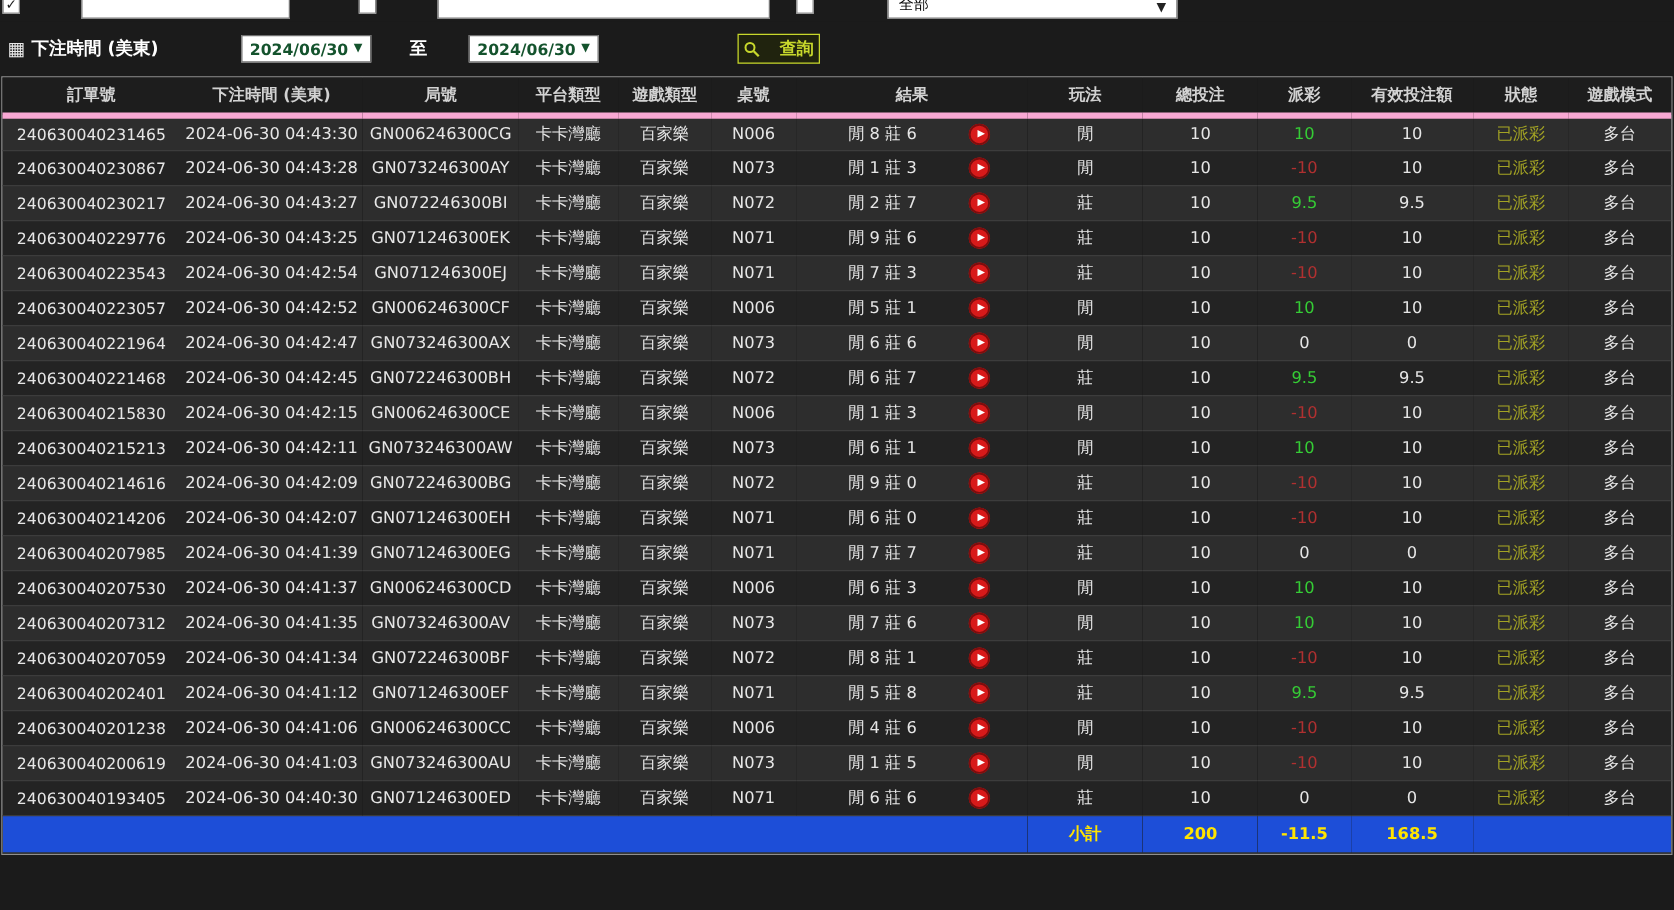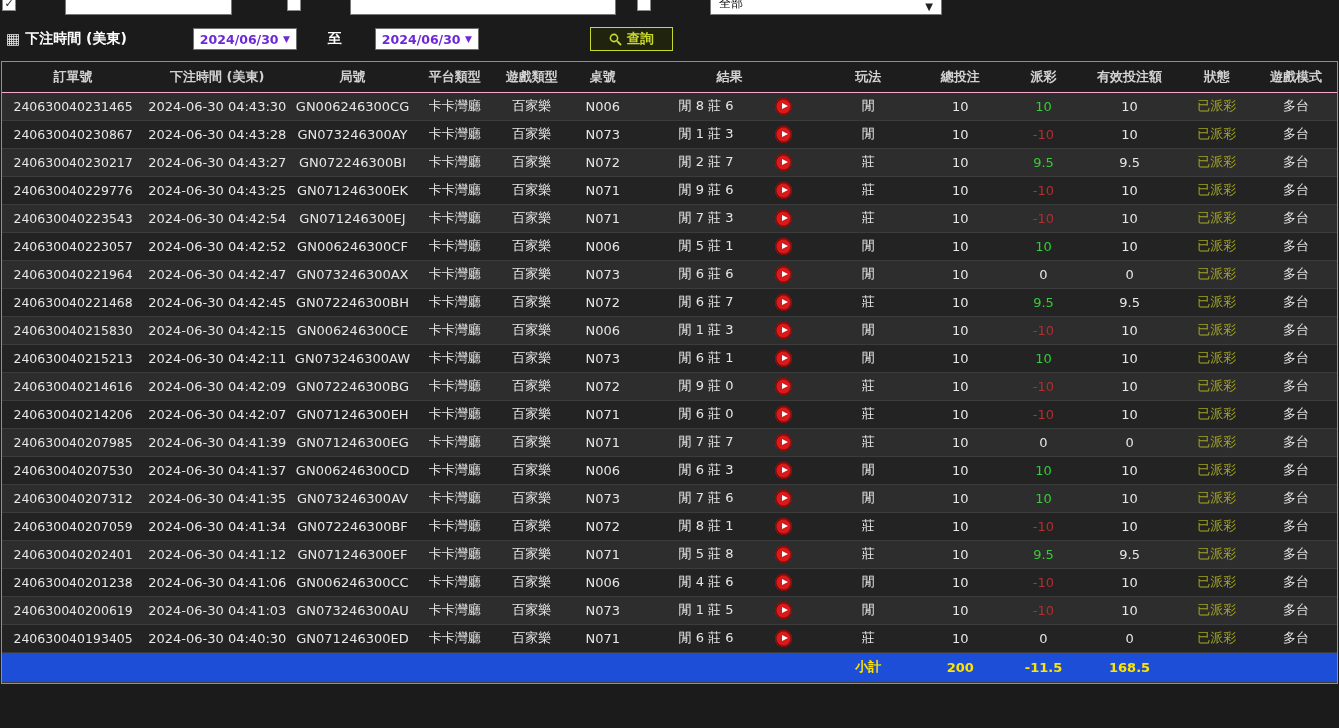--- a/index.html
+++ b/index.html
@@ -27,40 +27,40 @@
     color:#000; display:flex; align-items:flex-end; justify-content:space-between;
     padding:2px 8px; font-size:12px;
   }
   .dropdown .arrow { font-size:10px; color:#222; }
 
   
   .toolbar { height:44px; display:flex; align-items:center; padding-left:6px; }
   .toolbar-label { display:flex; align-items:center; gap:5px; font-weight:bold; font-size:14px; color:#fff; }
   .cal-icon { font-size:15px; color:#e8e8e8; line-height:1; }
   .date-select {
-    width:104px; height:22px; background:#fff; color:#6d28d9; font-weight:bold; font-size:12.5px;
+    width:104px; height:22px; background:#fff; color:#14532d; font-weight:bold; font-size:12.5px;
     display:flex; align-items:center; justify-content:space-between; padding:0 6px;
     border:1px solid #6f6f6f; cursor:pointer;
   }
   .date-select .arrow { font-size:9px; }
   .to-label { font-weight:bold; font-size:14px; color:#fff; margin-left:31px; width:15px; }
   .date-from { margin-left:66px; }
   .date-to { margin-left:32px; }
   .search-btn {
-    margin-left:111px; height:24px; padding:0 18px;
+    margin-left:111px; height:24px; padding:0 4px;
     background:#20230e; border:1px solid var(--accent); color:var(--accent);
-    font-weight:bold; font-size:13.5px; display:inline-flex; align-items:center; gap:5px; cursor:pointer;
+    font-weight:bold; font-size:13.5px; display:inline-flex; align-items:center; gap:16px; cursor:pointer;
   }
 
   
   .table-wrap { margin:0 1px; border:1px solid #8f8f8f; }
   table { width:100%; border-collapse:collapse; table-layout:fixed; }
   thead th {
     height:30px; font-weight:bold; color:#d2d2d2; background:#1d1d1d;
-    border-bottom:1px solid #f9a8d4; font-size:13px; text-align:center;
+    border-bottom:5px solid #f9a8d4; font-size:13px; text-align:center;
   }
   tbody td, tfoot td {
     height:28px; text-align:center; font-size:13px; color:#e6e6e6;
     border-bottom:1px solid #3c3c3c; white-space:nowrap; overflow:hidden;
   }
   tr.odd  { background:var(--row-odd);margin-left:48px; }
   tr.even { background:var(--row-even); }
   .c-order { font-size:12.5px; }
   .c-result { padding:0; }
   .result-wrap { display:flex; align-items:center; height:100%; }

